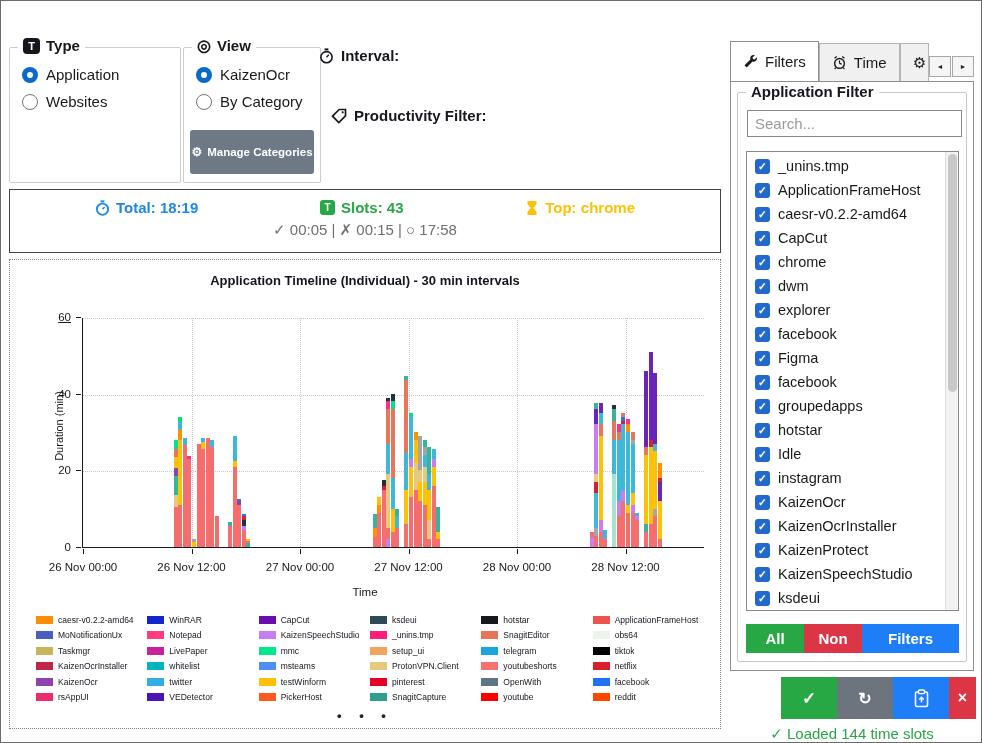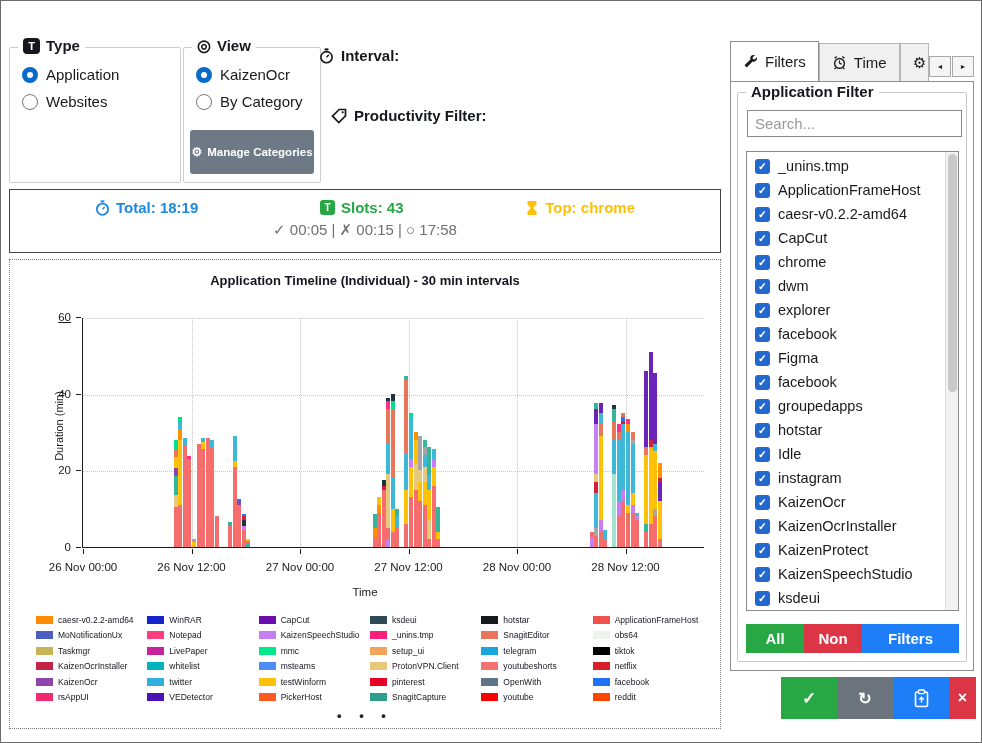--- a/index.html
+++ b/index.html
@@ -782,15 +782,16 @@
             <rect x="2.5" y="3" width="12" height="14.5" rx="1.5" fill="none" stroke="#fff" stroke-width="1.6"></rect>
             <rect x="5.5" y="1" width="6" height="3.6" rx="1" fill="#1e7ef7" stroke="#fff" stroke-width="1.4"></rect>
             <path d="M8.5 13.5v-5 M6.3 10.5 8.5 8.3l2.2 2.2" fill="none" stroke="#fff" stroke-width="1.5"></path>
           </svg>
       </button>
       <button class="act-btn act-close">
           <span>×</span>
         </button>
     </div>
 
+    <div class="load-status">✓ Loaded 144 time slots</div>
   </div>
 
 </div>
 
 </body></html>

